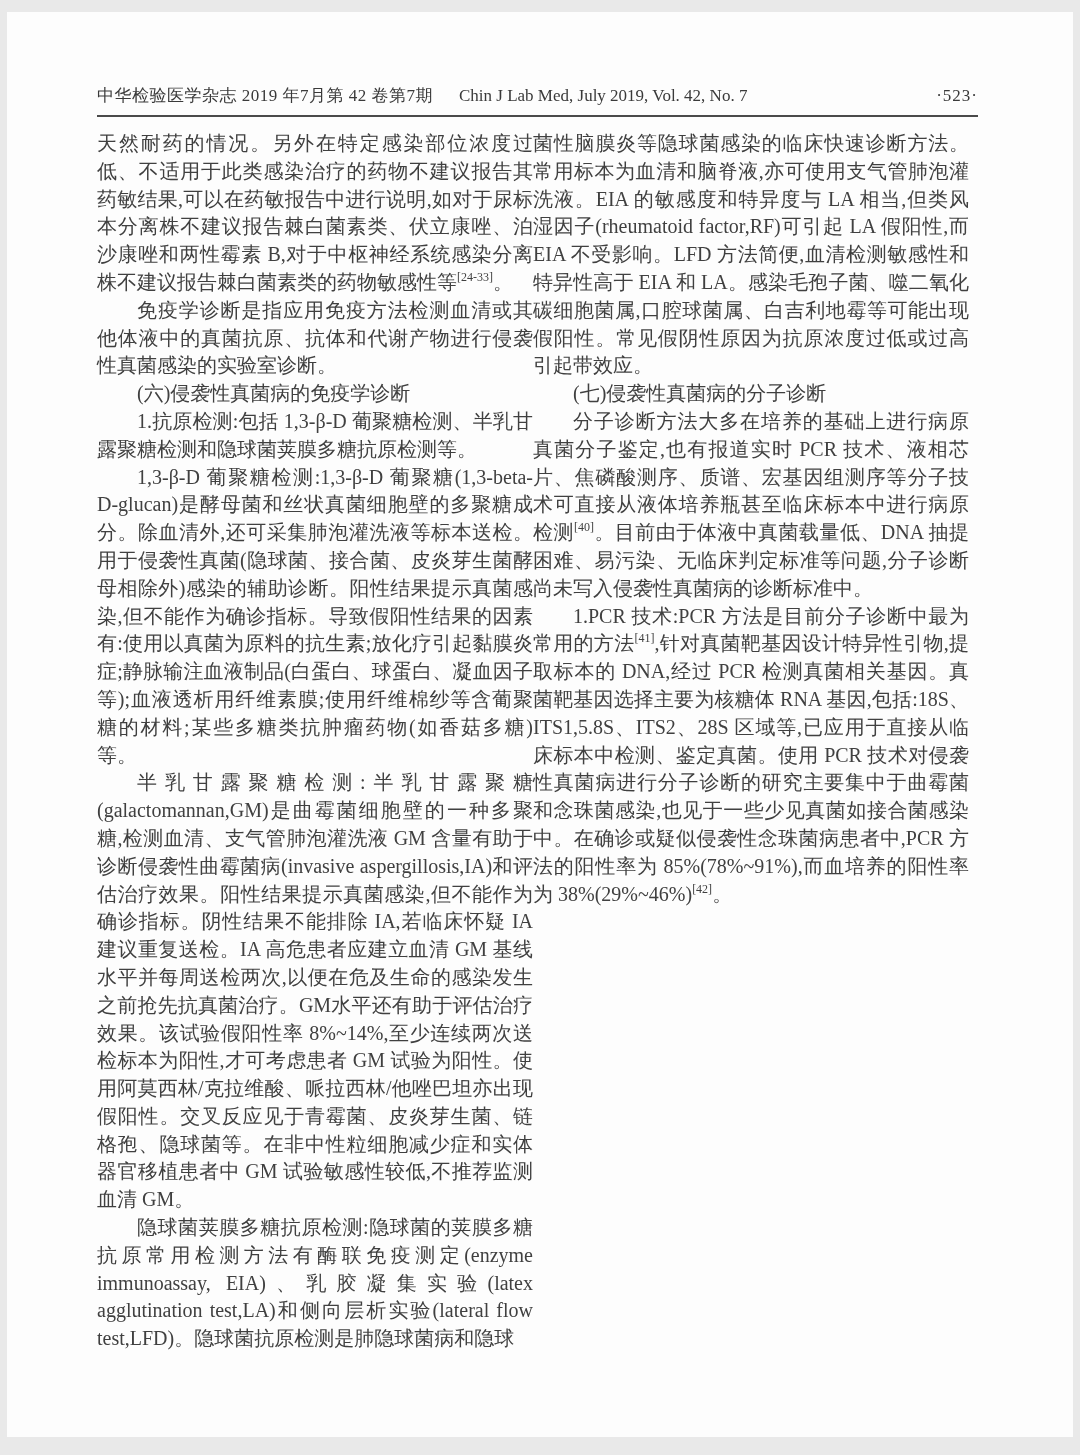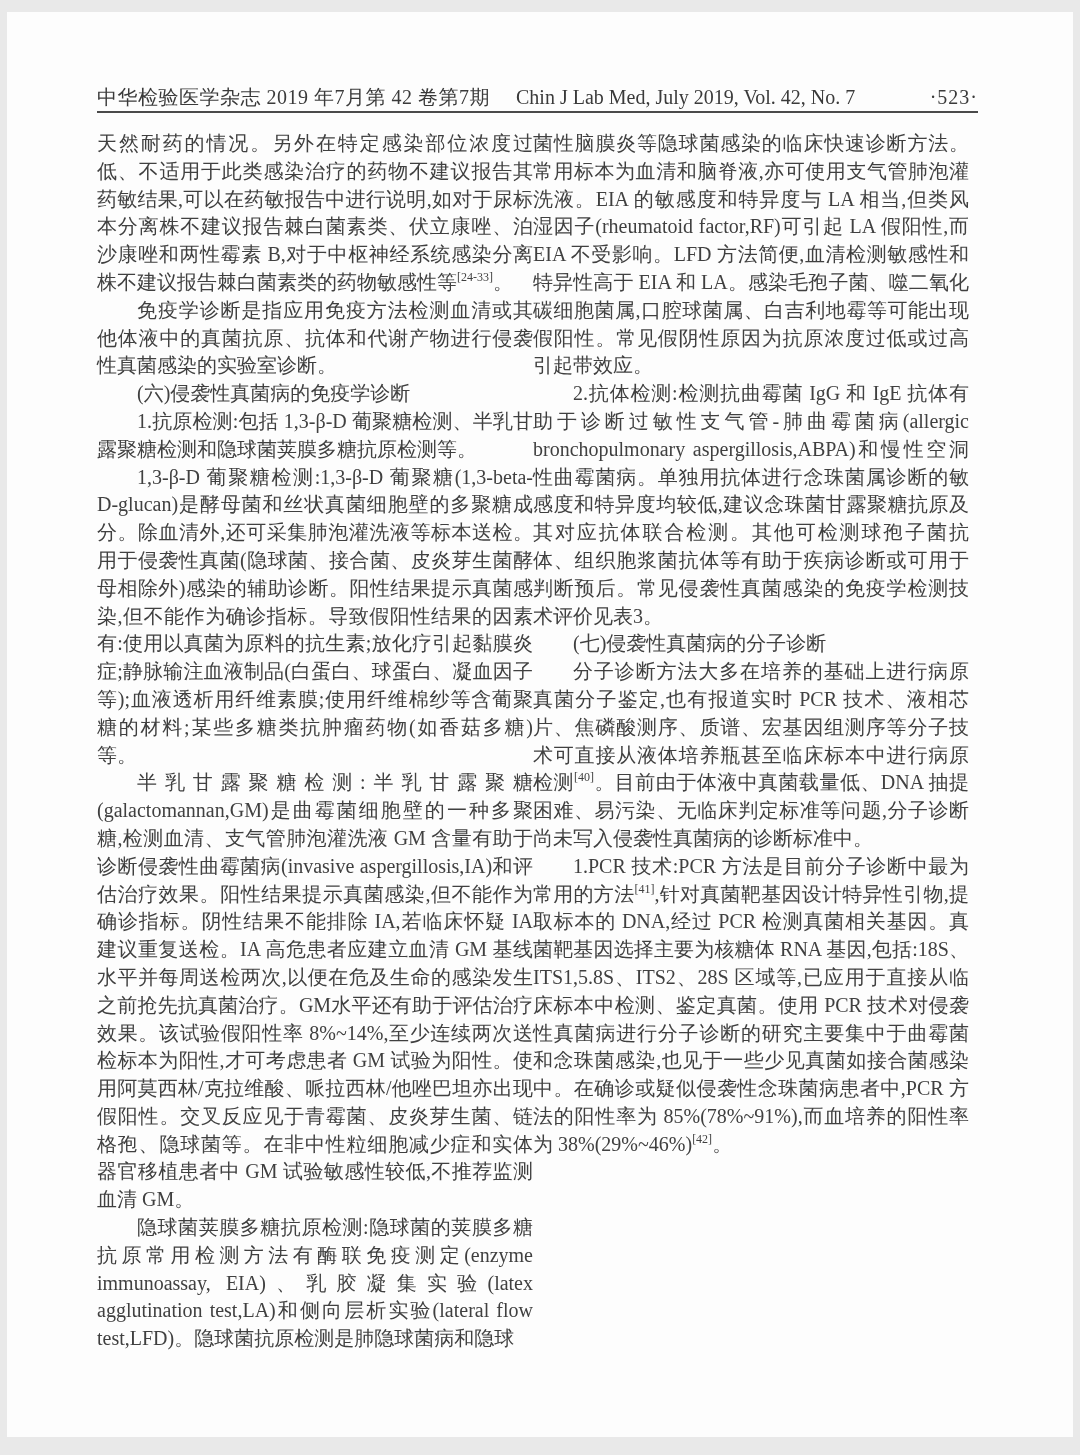--- a/index.html
+++ b/index.html
@@ -20,24 +20,24 @@
     box-sizing:border-box;
     position:relative;
     color:#3c3c3c;
   }
   .header{
     position:absolute;
     left:90px;right:95px;top:72px;
     display:flex;
     justify-content:space-between;
     align-items:baseline;
-    font-size:20px;
+    font-size:17px;
     color:#3a3a3a;
     border-bottom:2px solid #4a4a4a;
-    padding-bottom:0;
+    padding-bottom:8px;
   }
   .header .journal-cn{letter-spacing:.5px;}
   .header .journal-en{margin-left:26px;}
   .header .pageno{letter-spacing:1px;}
   .content{
     position:absolute;
     left:90px;right:88px;top:118px;
     display:flex;
   }
   .col{
@@ -73,21 +73,20 @@
           <p class="para"><span>天然耐药的情况。另外在特定感染部位浓度过低、不适用于此类感染治疗的药物不建议报告其药敏结果,可以在药敏报告中进行说明,如对于尿标本分离株不建议报告棘白菌素类、伏立康唑、泊沙康唑和两性霉素 B,对于中枢神经系统感染分离株不建议报告棘白菌素类的药物敏感性等</span><sup>[24-33]</sup><span>。</span></p>
           <p class="para indent"><span>免疫学诊断是指应用免疫方法检测血清或其他体液中的真菌抗原、抗体和代谢产物进行侵袭性真菌感染的实验室诊断。</span></p>
           <p class="para indent"><span>(六)侵袭性真菌病的免疫学诊断</span></p>
           <p class="para indent"><span>1.抗原检测:包括 1,3-β-D 葡聚糖检测、半乳甘露聚糖检测和隐球菌荚膜多糖抗原检测等。</span></p>
           <p class="para indent"><span>1,3-β-D 葡聚糖检测:1,3-β-D 葡聚糖(1,3-beta-D-glucan)是酵母菌和丝状真菌细胞壁的多聚糖成分。除血清外,还可采集肺泡灌洗液等标本送检。用于侵袭性真菌(隐球菌、接合菌、皮炎芽生菌酵母相除外)感染的辅助诊断。阳性结果提示真菌感染,但不能作为确诊指标。导致假阳性结果的因素有:使用以真菌为原料的抗生素;放化疗引起黏膜炎症;静脉输注血液制品(白蛋白、球蛋白、凝血因子等);血液透析用纤维素膜;使用纤维棉纱等含葡聚糖的材料;某些多糖类抗肿瘤药物(如香菇多糖)等。</span></p>
           <p class="para indent"><span>半乳甘露聚糖检测:半乳甘露聚糖(galactomannan,GM)是曲霉菌细胞壁的一种多聚糖,检测血清、支气管肺泡灌洗液 GM 含量有助于诊断侵袭性曲霉菌病(invasive aspergillosis,IA)和评估治疗效果。阳性结果提示真菌感染,但不能作为确诊指标。阴性结果不能排除 IA,若临床怀疑 IA 建议重复送检。IA 高危患者应建立血清 GM 基线水平并每周送检两次,以便在危及生命的感染发生之前抢先抗真菌治疗。GM水平还有助于评估治疗效果。该试验假阳性率 8%~14%,至少连续两次送检标本为阳性,才可考虑患者 GM 试验为阳性。使用阿莫西林/克拉维酸、哌拉西林/他唑巴坦亦出现假阳性。交叉反应见于青霉菌、皮炎芽生菌、链格孢、隐球菌等。在非中性粒细胞减少症和实体器官移植患者中 GM 试验敏感性较低,不推荐监测血清 GM。</span></p>
           <p class="para indent"><span>隐球菌荚膜多糖抗原检测:隐球菌的荚膜多糖抗原常用检测方法有酶联免疫测定(enzyme immunoassay, EIA)、乳胶凝集实验(latex agglutination test,LA)和侧向层析实验(lateral flow test,LFD)。隐球菌抗原检测是肺隐球菌病和隐球</span></p>
         </div>
       <div class="col">
           <p class="para"><span>菌性脑膜炎等隐球菌感染的临床快速诊断方法。常用标本为血清和脑脊液,亦可使用支气管肺泡灌洗液。EIA 的敏感度和特异度与 LA 相当,但类风湿因子(rheumatoid factor,RF)可引起 LA 假阳性,而 EIA 不受影响。LFD 方法简便,血清检测敏感性和特异性高于 EIA 和 LA。感染毛孢子菌、噬二氧化碳细胞菌属,口腔球菌属、白吉利地霉等可能出现假阳性。常见假阴性原因为抗原浓度过低或过高引起带效应。</span></p>
-          <p class="para indent"><span>2.抗体检测:检测抗曲霉菌 IgG 和 IgE 抗体有助于诊断过敏性支气管-肺曲霉菌病(allergic bronchopulmonary aspergillosis,ABPA)和慢性空洞性曲霉菌病。单独用抗体进行念珠菌属诊断的敏感度和特异度均较低,建议念珠菌甘露聚糖抗原及其对应抗体联合检测。其他可检测球孢子菌抗体、组织胞浆菌抗体等有助于疾病诊断或可用于判断预后。常见侵袭性真菌感染的免疫学检测技术评价见表3。</span></p>
           <p class="para indent"><span>(七)侵袭性真菌病的分子诊断</span></p>
           <p class="para indent"><span>分子诊断方法大多在培养的基础上进行病原真菌分子鉴定,也有报道实时 PCR 技术、液相芯片、焦磷酸测序、质谱、宏基因组测序等分子技术可直接从液体培养瓶甚至临床标本中进行病原检测</span><sup>[40]</sup><span>。目前由于体液中真菌载量低、DNA 抽提困难、易污染、无临床判定标准等问题,分子诊断尚未写入侵袭性真菌病的诊断标准中。</span></p>
           <p class="para indent"><span>1.PCR 技术:PCR 方法是目前分子诊断中最为常用的方法</span><sup>[41]</sup><span>,针对真菌靶基因设计特异性引物,提取标本的 DNA,经过 PCR 检测真菌相关基因。真菌靶基因选择主要为核糖体 RNA 基因,包括:18S、ITS1,5.8S、ITS2、28S 区域等,已应用于直接从临床标本中检测、鉴定真菌。使用 PCR 技术对侵袭性真菌病进行分子诊断的研究主要集中于曲霉菌和念珠菌感染,也见于一些少见真菌如接合菌感染中。在确诊或疑似侵袭性念珠菌病患者中,PCR 方法的阳性率为 85%(78%~91%),而血培养的阳性率为 38%(29%~46%)</span><sup>[42]</sup><span>。</span></p>
         </div>
     </div>
 
   </div>
 </div>
 
 </body></html>

